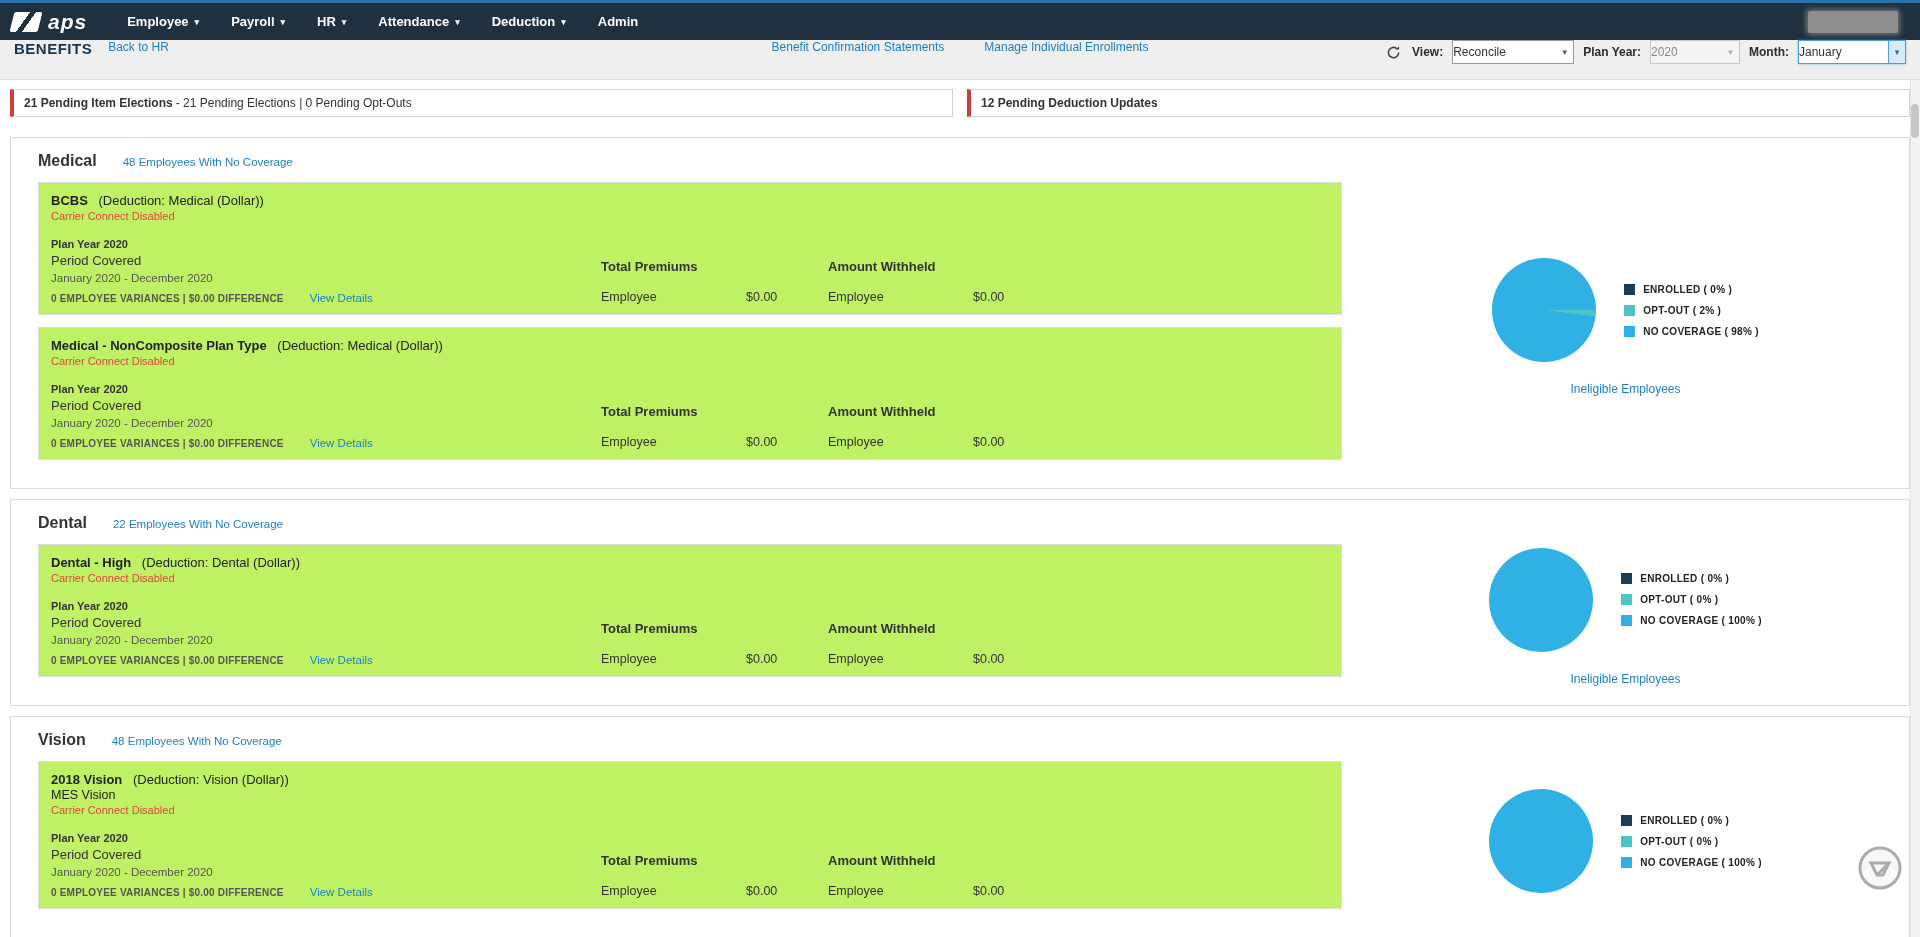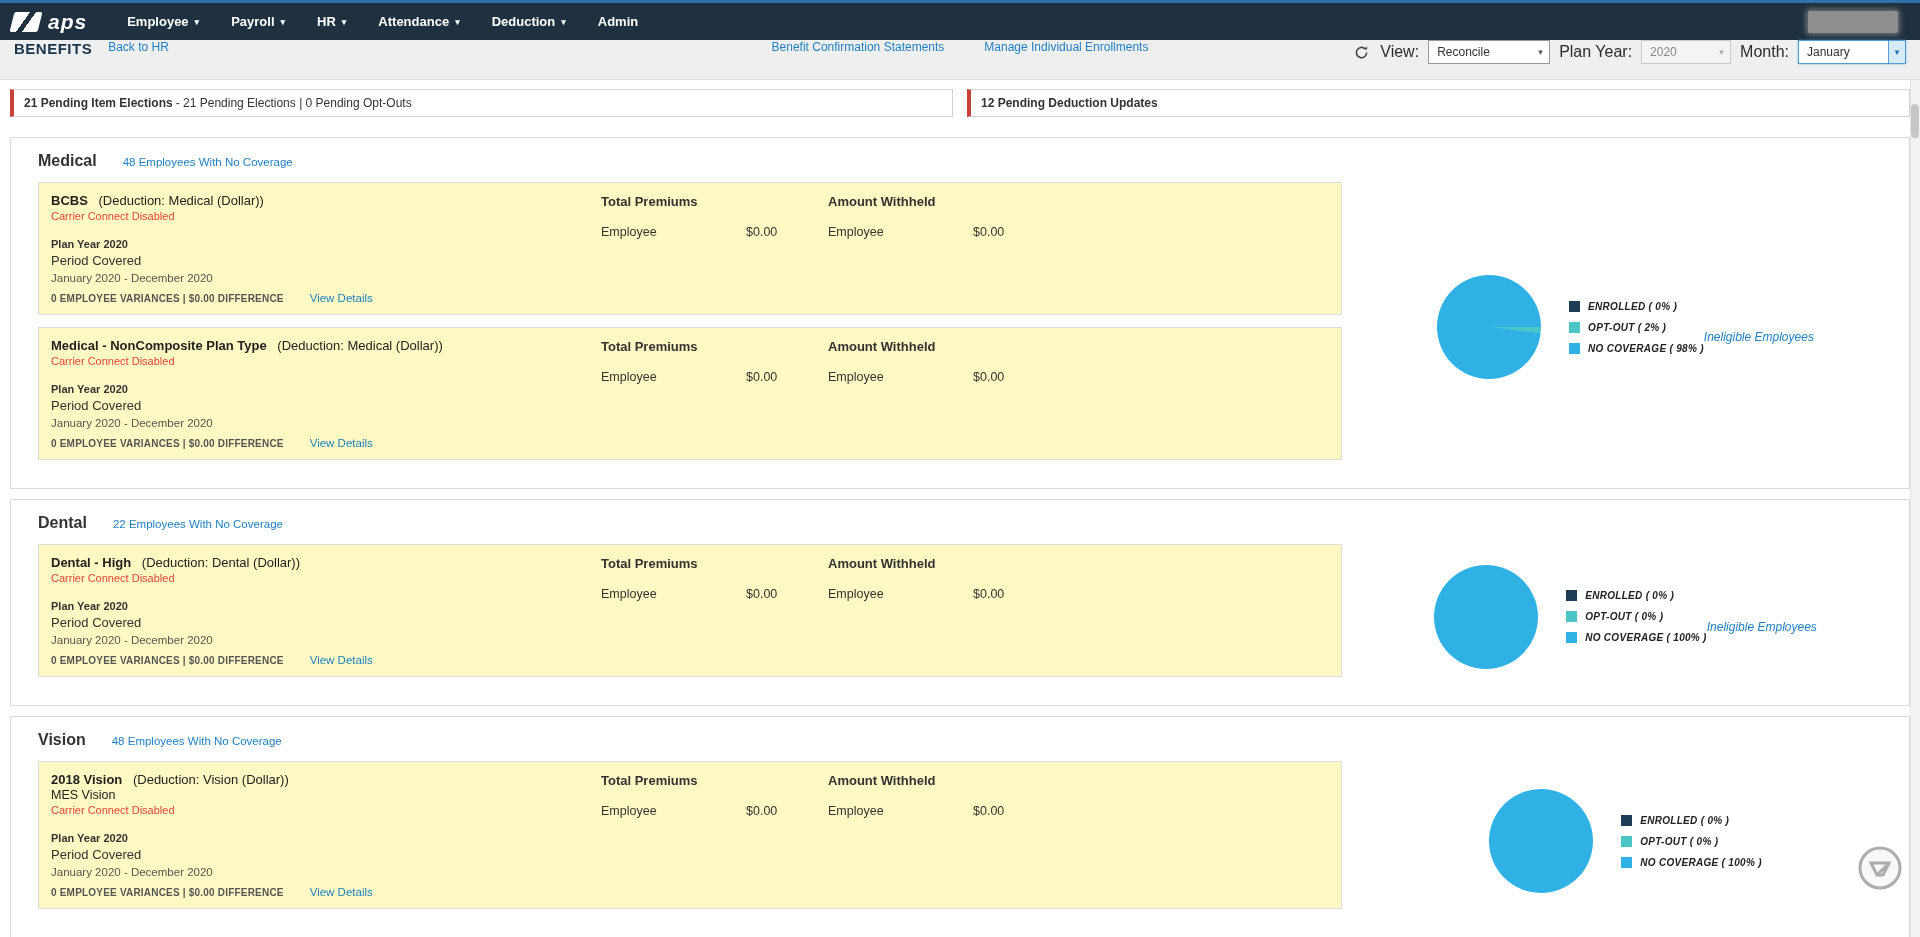--- a/index.html
+++ b/index.html
@@ -23,23 +23,23 @@
     background:#8e8e8e; box-shadow:0 0 5px 2px rgba(130,130,130,.8); }
 
   
   .subheader { position:relative; height:40px; background:#efefef; border-bottom:1px solid #dcdcdc;
     display:flex; align-items:flex-start; padding:0 14px; }
   .page-title { font-size:15px; font-weight:bold; color:#16354d; letter-spacing:.5px; margin-right:16px; }
   .blue-link { color:#1e7fc2; font-size:12px; text-decoration:none; }
   .center-links { position:absolute; left:50%; transform:translateX(-50%);
     display:flex; gap:40px; align-items:center; }
   .controls { margin-left:auto; display:flex; align-items:center; gap:9px; }
-  .ctrl-label { font-size:16px; font-weight:400; color:#2c2c2c; }
+  .ctrl-label { font-size:12px; font-weight:700; color:#2c2c2c; }
   .sel { height:24px; display:flex; align-items:center; justify-content:space-between;
-    border:1px solid #999; background:#fff; font-size:12px; color:#333; padding-left:8px; }
+    border:1px solid #999; background:#fff; font-size:12px; color:#333; padding-left:0; }
   .sel .sel-caret { width:17px; height:22px; display:flex; align-items:center; justify-content:center;
     color:#555; font-size:9px; }
   .sel-view { width:122px; }
   .sel-year { width:90px; background:#f4f4f4; border-color:#c9c9c9; color:#888; }
   .sel-year .sel-caret { color:#aaa; }
   .sel-month { width:108px; border-color:#4c9fd6; box-shadow:0 0 2px rgba(80,160,215,.7); }
   .sel-month .sel-caret { background:#d7eaf8; border-left:1px solid #4c9fd6; color:#1e6fae; height:22px; }
   .refresh-btn { display:flex; align-items:center; margin-right:2px; }
 
   
@@ -50,40 +50,40 @@
 
   
   .content { padding:0 10px; }
   .section { border:1px solid #d9d9d9; background:#fff; margin-bottom:10px; padding:8px 0 16px 0; }
   .section-head { display:flex; align-items:baseline; gap:26px; padding:6px 27px 12px 27px; }
   .section-title { font-size:16px; font-weight:600; color:#333; }
   .section-link { font-size:11.5px; }
   .section-body { display:flex; padding-left:27px; }
   .plans { width:1304px; }
 
-  .plan-card { border:1px solid #ddd; background:#fef9c3; padding:10px 12px; margin-bottom:12px; display:flex; }
+  .plan-card { border:1px solid #ddd; background:#bef264; padding:10px 12px; margin-bottom:12px; display:flex;align-items:flex-end; }
   .p-left { width:550px; }
   .p-name-row { font-size:13px; color:#222; }
   .p-name { font-weight:bold; }
   .p-deduction { margin-left:7px; }
   .p-sub { font-size:12.5px; color:#222; margin-top:1px; }
   .p-carrier { color:#e2453c; font-size:11px; margin-top:2px; }
   .p-year { font-size:11px; font-weight:bold; color:#333; margin-top:16px; }
   .p-period-label { font-size:13px; color:#333; margin-top:3px; }
   .p-period { font-size:11.5px; color:#555; margin-top:4px; }
   .p-var-row { display:flex; align-items:center; gap:26px; margin-top:8px; }
   .p-var { font-size:10px; font-weight:bold; color:#555; letter-spacing:.2px; }
   .view-details { font-size:11.5px; }
   .p-col { width:227px; }
   .p-col-wide { width:260px; }
   .p-col-label { font-size:13px; font-weight:bold; color:#333; margin-top:1px; }
   .p-row { display:flex; font-size:12.5px; color:#333; margin-top:16px; }
   .p-row .lbl { width:145px; }
 
-  .chart-col { flex:1; display:flex; align-items:center; justify-content:center;font-style:italic; }
+  .chart-col { flex:1; display:flex; flex-direction:column; align-items:center; justify-content:center; }
   .chart-row { display:flex; align-items:center; gap:28px; }
   .pie { width:104px; height:104px; border-radius:50%; background:#2fb1e6; }
   .legend { display:flex; flex-direction:column; gap:10px; }
   .legend-item { display:flex; align-items:center; gap:8px; font-size:10px; font-weight:bold;
     color:#222; letter-spacing:.3px; }
   .sq { width:11px; height:11px; flex:none; }
   .ineligible { margin-top:20px; font-size:12px; }
 
   
   .footer { position:absolute; left:0; right:0; bottom:0; height:34px; background:#fff; }

